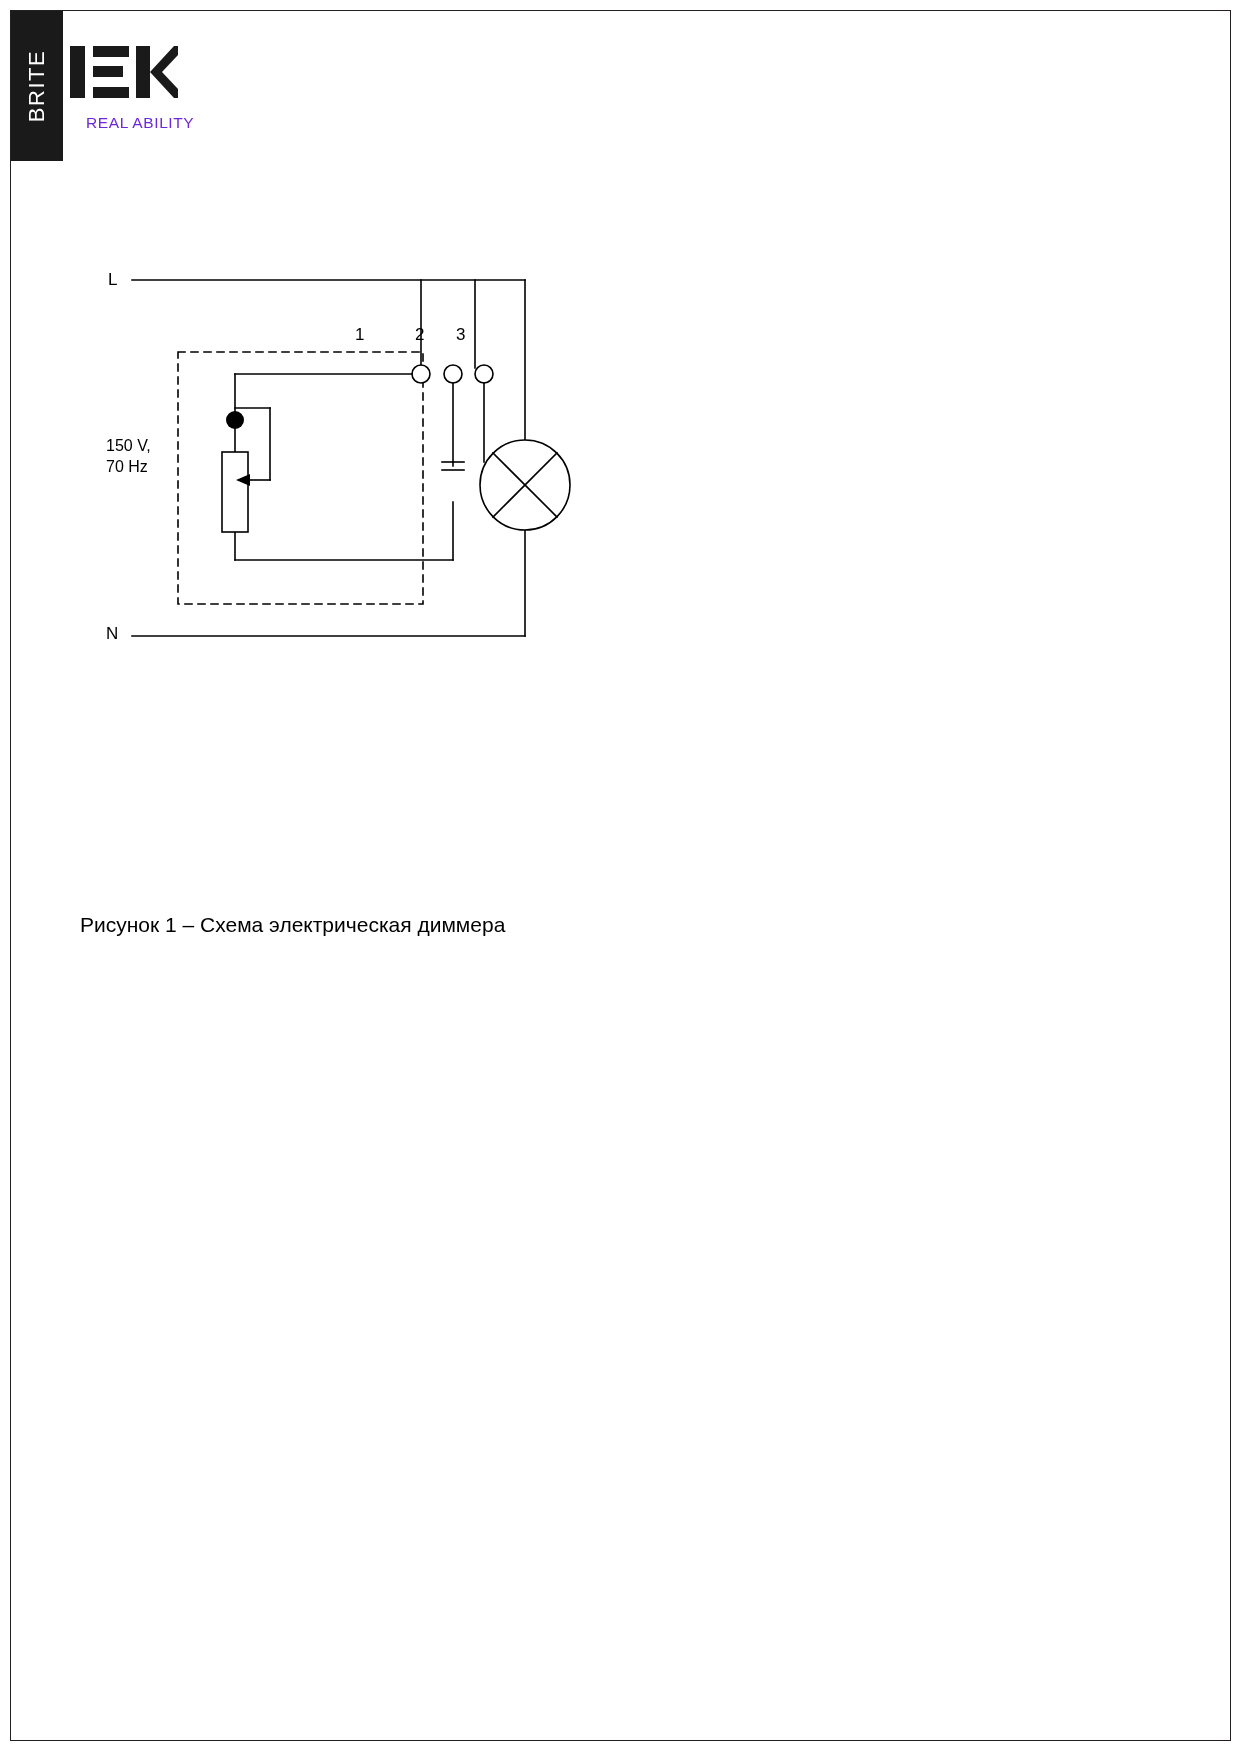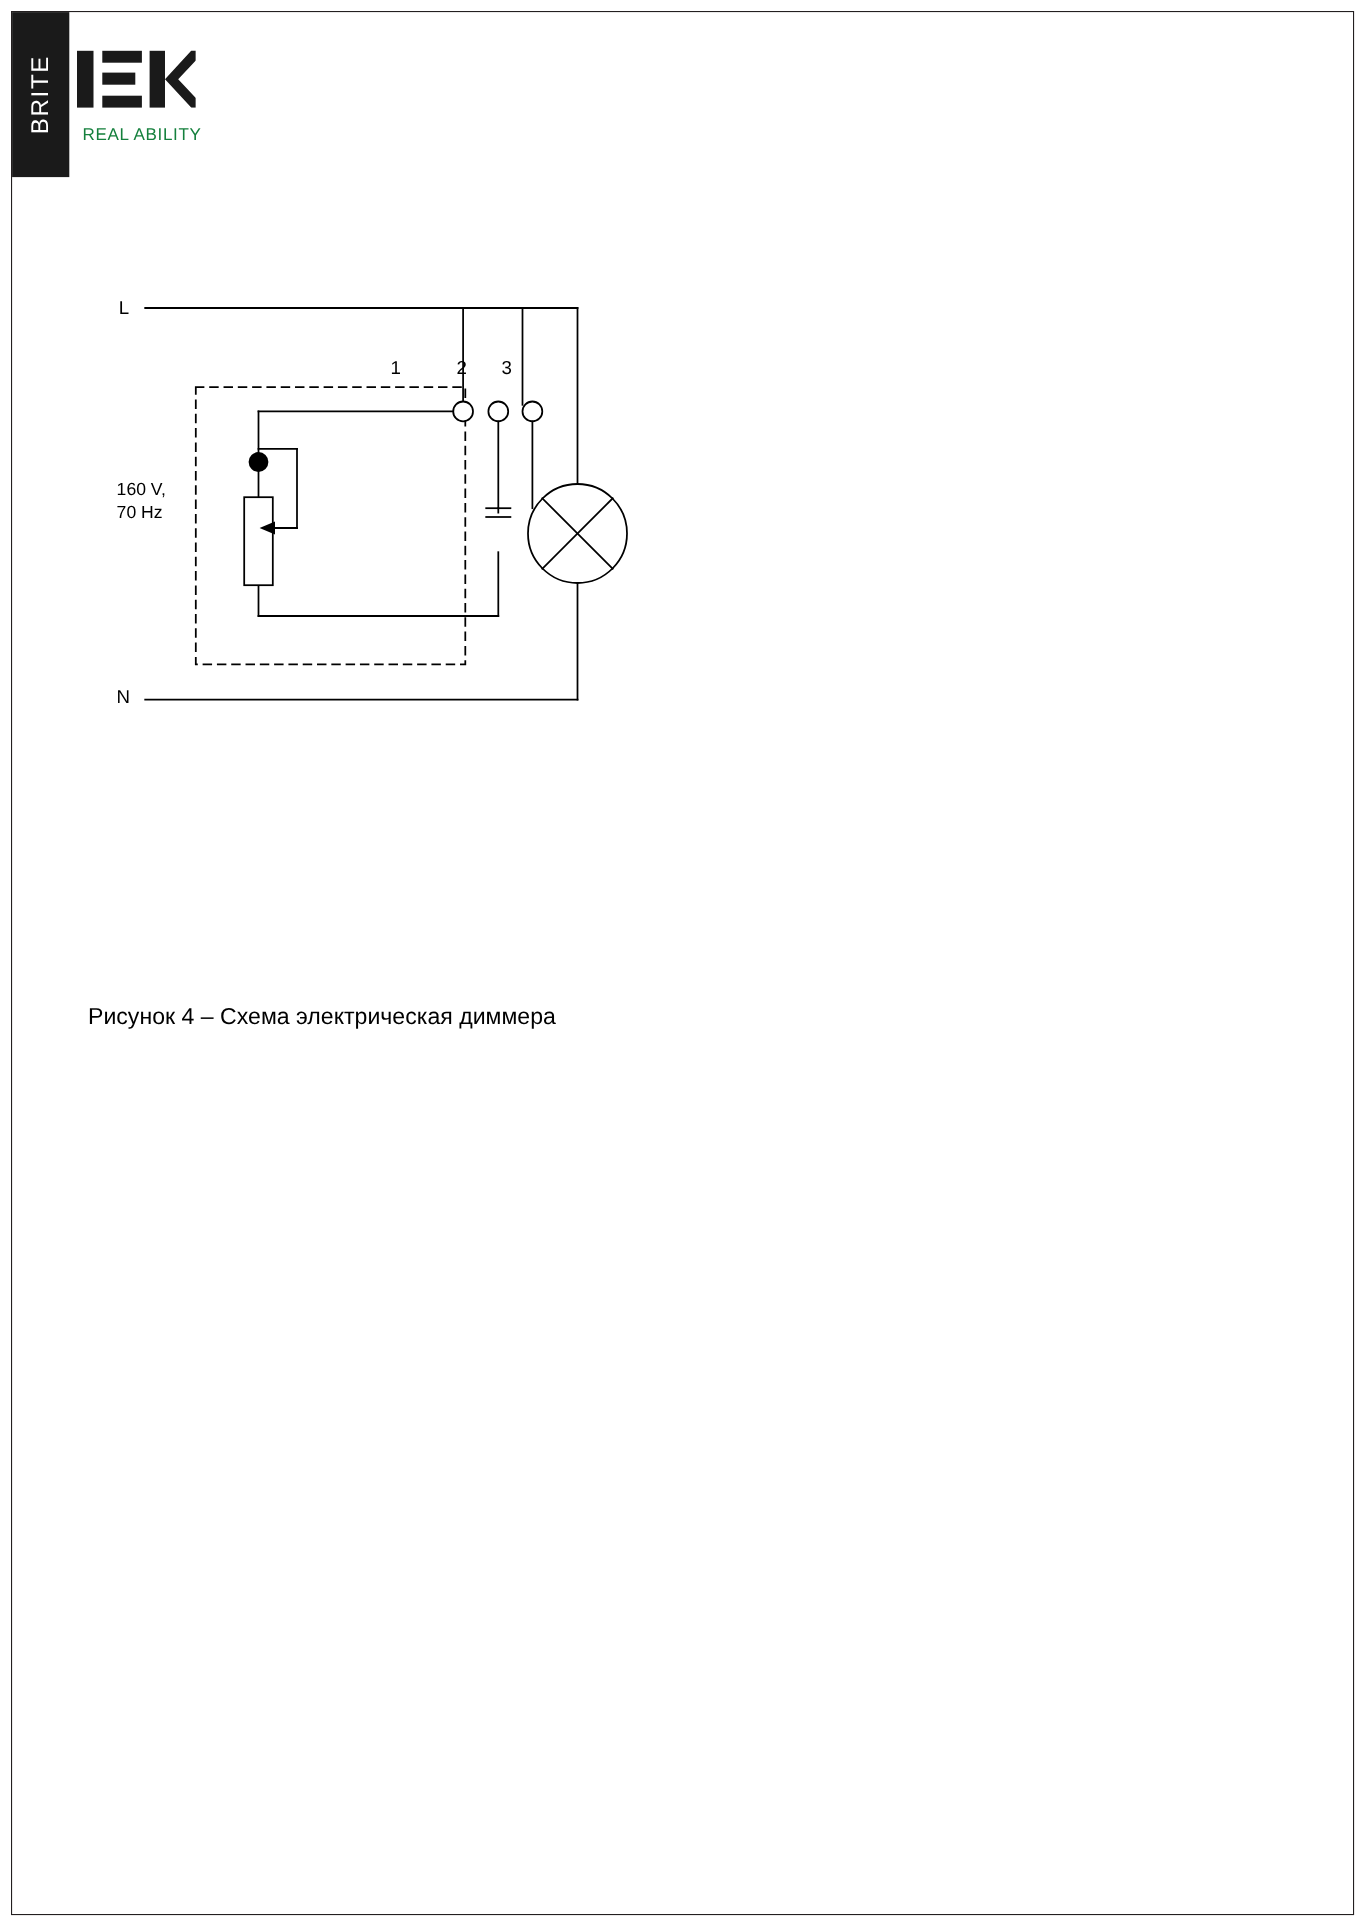--- a/index.html
+++ b/index.html
@@ -56,25 +56,25 @@
     width: 200px;
     height: 100px;
   }
   .logo-mark {
     position: relative;
     width: 108px;
     height: 52px;
   }
   .logo-tagline {
     position: absolute;
-    left: 5px;
+    left: 16px;
     top: 68px;
     font-size: 15.5px;
     letter-spacing: 0.6px;
-    color: #15803d;
+    color: #6d28d9;
     white-space: nowrap;
   }
   
   .diagram {
     position: absolute;
     left: 70px;
     top: 240px;
     width: 700px;
     height: 440px;
   }
@@ -178,20 +178,20 @@
         <line x1="487" y1="213" x2="423" y2="277"></line>
       </g>
     </svg>
 
     <div class="lbl lbl-L">L</div>
     <div class="lbl lbl-N">N</div>
     <div class="lbl lbl-1">1</div>
     <div class="lbl lbl-2">2</div>
     <div class="lbl lbl-3">3</div>
     <div class="lbl lbl-volt">
-      <div>160 V,</div>
+      <div>150 V,</div>
       <div>70 Hz</div>
     </div>
   </div>
 
-  <div class="caption">Рисунок 4 – Схема электрическая диммера</div>
+  <div class="caption">Рисунок 1 – Схема электрическая диммера</div>
 
 </div>
 
 </body></html>

